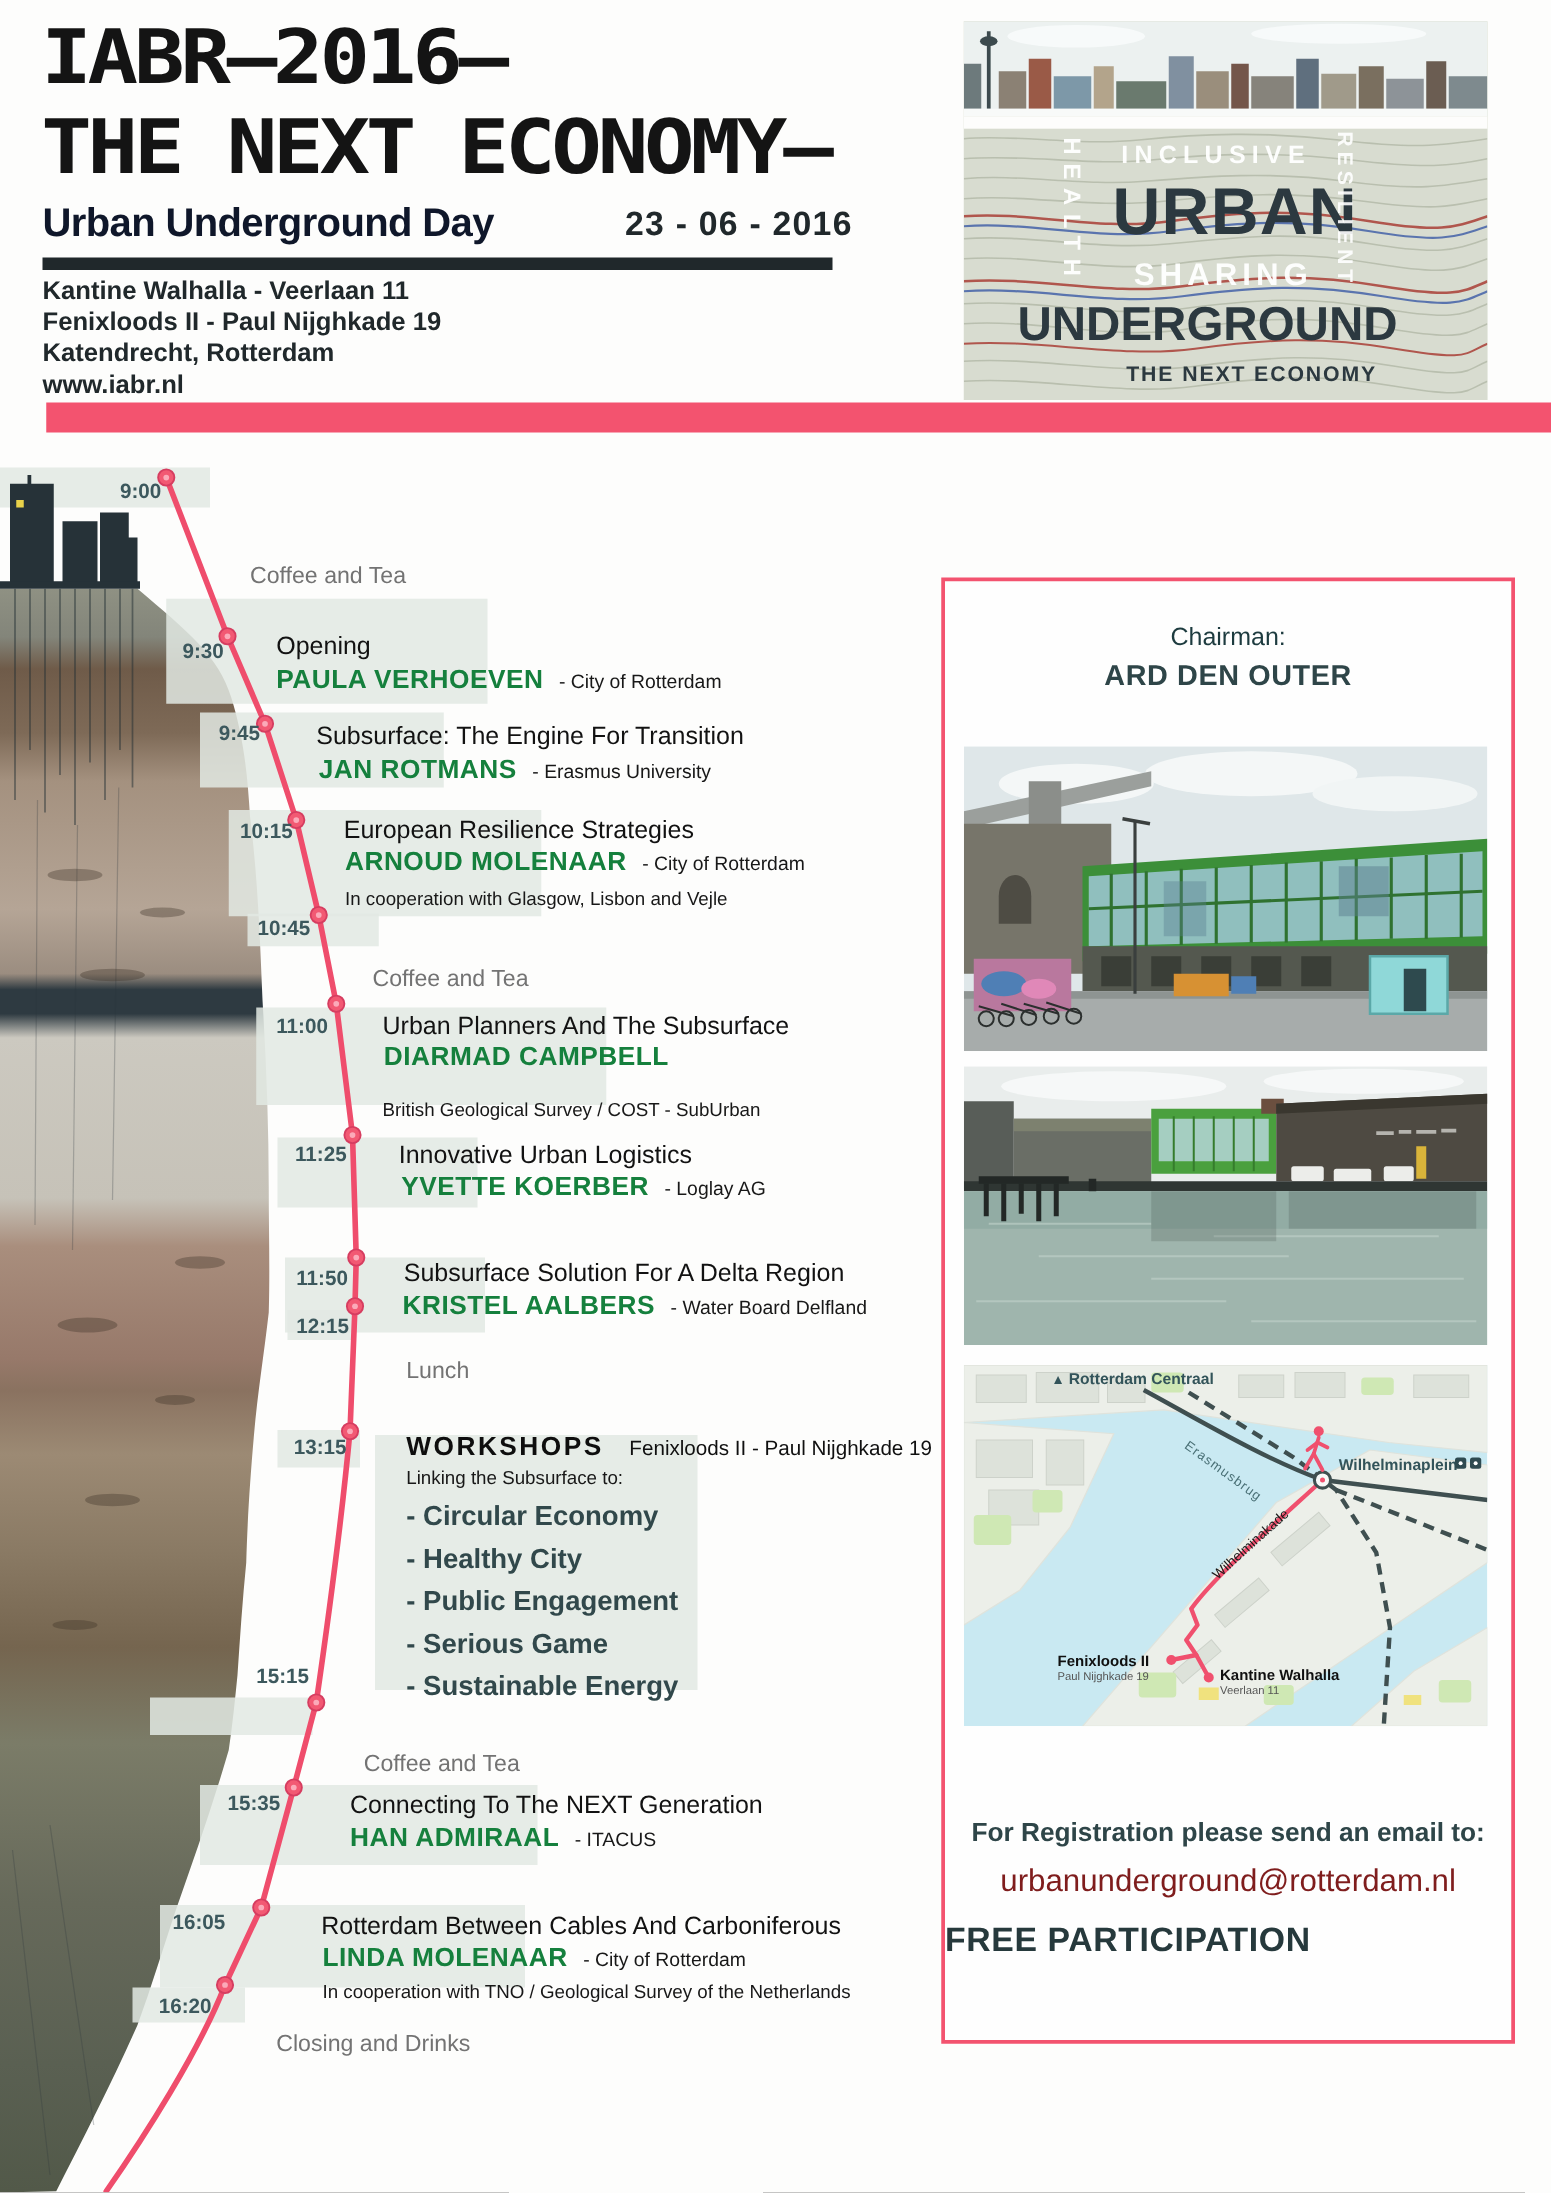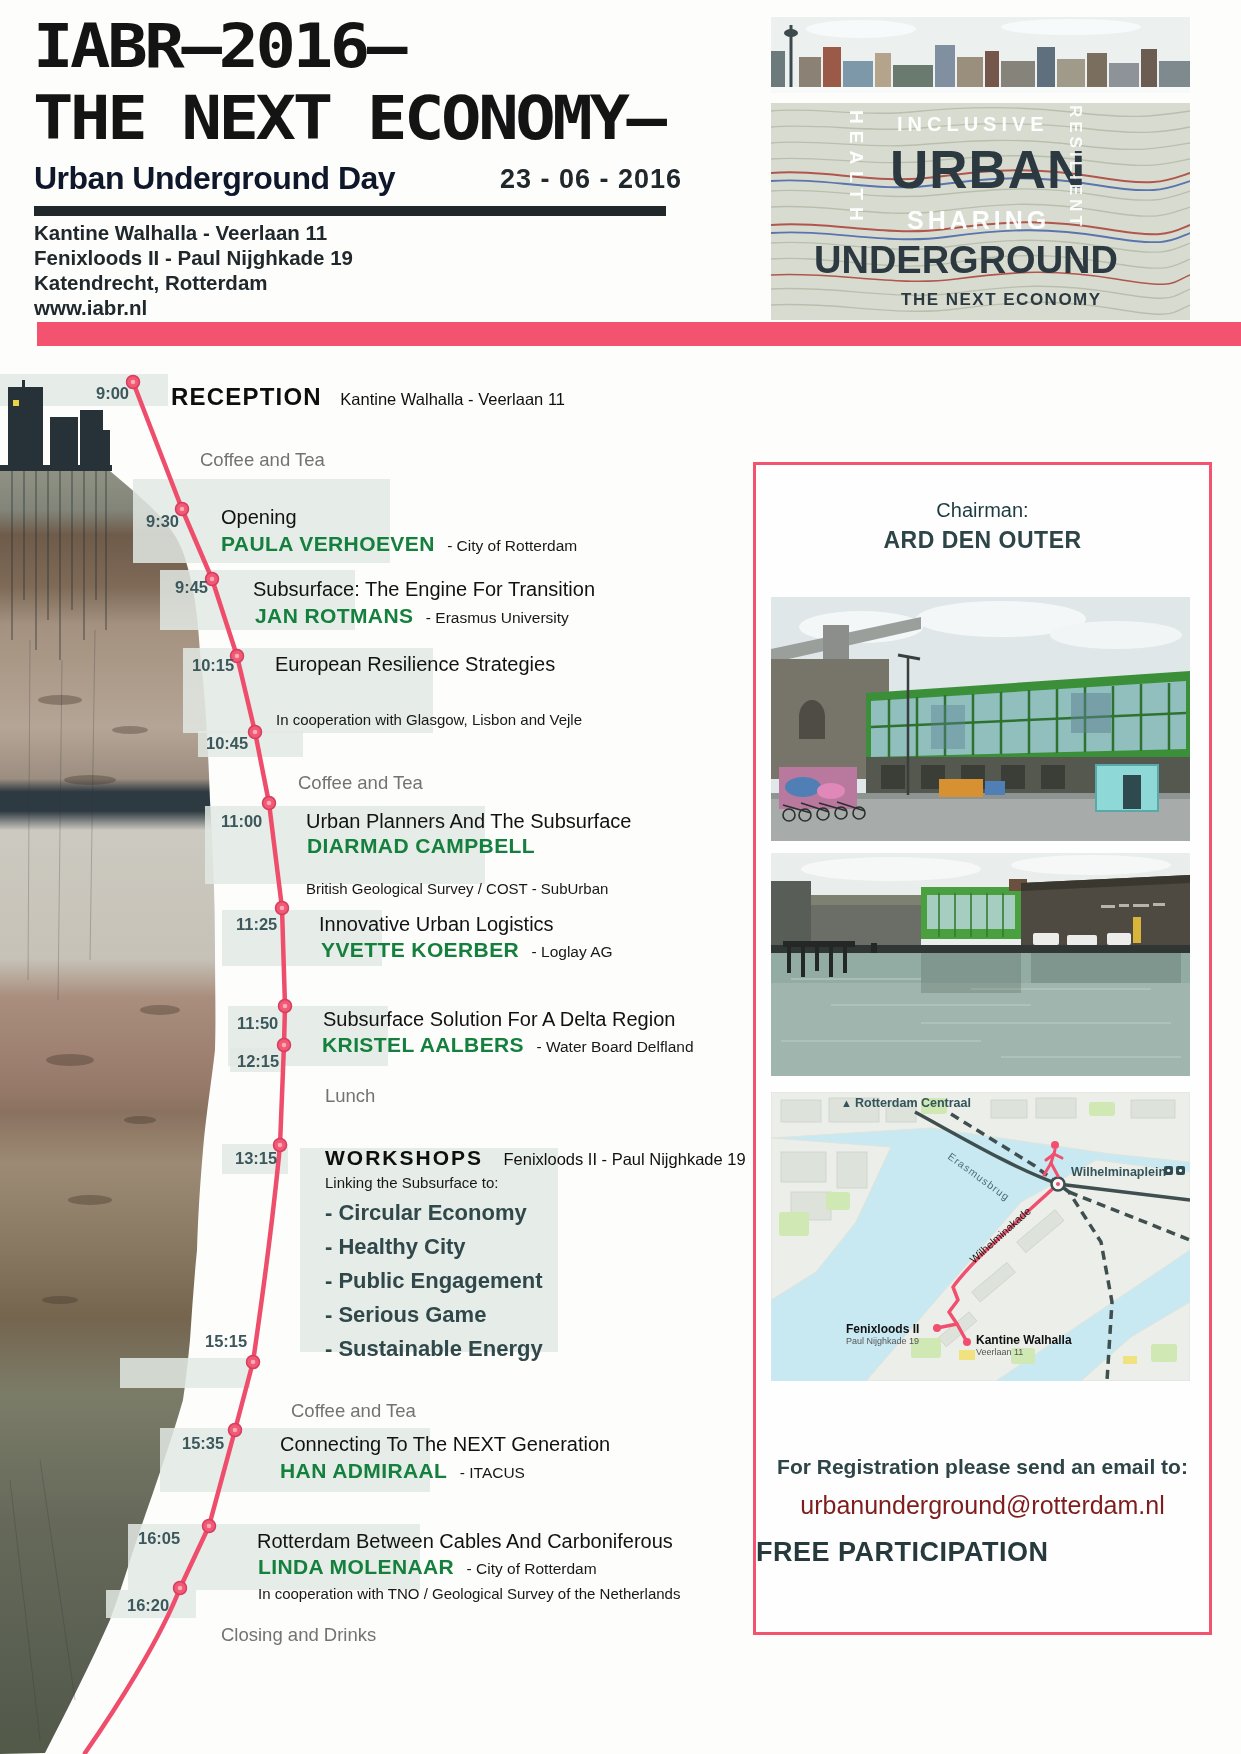--- a/index.html
+++ b/index.html
@@ -278,39 +278,39 @@
   <div class="abs time nw" style="left:221px;top:812px;z-index:5">11:00</div>
   <div class="abs time nw" style="left:236px;top:915px;z-index:5">11:25</div>
   <div class="abs time nw" style="left:237px;top:1014px;z-index:5">11:50</div>
   <div class="abs time nw" style="left:237px;top:1052px;z-index:5">12:15</div>
   <div class="abs time nw" style="left:235px;top:1149px;z-index:5">13:15</div>
   <div class="abs time nw" style="left:205px;top:1332px;z-index:5">15:15</div>
   <div class="abs time nw" style="left:182px;top:1434px;z-index:5">15:35</div>
   <div class="abs time nw" style="left:138px;top:1529px;z-index:5">16:05</div>
   <div class="abs time nw" style="left:127px;top:1596px;z-index:5">16:20</div>
 
-  <div class="abs nw" style="left:171px;top:383px;z-index:5">
-    <span class="caps-title">RECEPTION</span>
-    <span class="loc" style="margin-left:14px">Kantine Walhalla - Veerlaan 11</span>
-  </div>
   <div class="abs brk nw" style="left:200px;top:449px;z-index:5">Coffee and Tea</div>
 
   <div class="abs stitle nw" style="left:221px;top:506px;z-index:5">Opening</div>
   <div class="abs nw" style="left:221px;top:532px;z-index:5">
     <span class="name">PAULA VERHOEVEN</span>
     <span class="affil">- City of Rotterdam</span>
   </div>
 
   <div class="abs stitle nw" style="left:253px;top:578px;z-index:5">Subsurface: The Engine For Transition</div>
   <div class="abs nw" style="left:255px;top:604px;z-index:5">
     <span class="name">JAN ROTMANS</span>
     <span class="affil">- Erasmus University</span>
   </div>
 
   <div class="abs stitle nw" style="left:275px;top:653px;z-index:5">European Resilience Strategies</div>
+  <div class="abs nw" style="left:276px;top:678px;z-index:5">
+    <span class="name">ARNOUD MOLENAAR</span>
+    <span class="affil">- City of Rotterdam</span>
+  </div>
   <div class="abs note nw" style="left:276px;top:711px;z-index:5">In cooperation with Glasgow, Lisbon and Vejle</div>
 
   <div class="abs brk nw" style="left:298px;top:772px;z-index:5">Coffee and Tea</div>
 
   <div class="abs stitle nw" style="left:306px;top:810px;z-index:5">Urban Planners And The Subsurface</div>
   <div class="abs name nw" style="left:307px;top:834px;z-index:5">DIARMAD CAMPBELL</div>
   <div class="abs note nw" style="left:306px;top:880px;z-index:5">British Geological Survey / COST - SubUrban</div>
 
   <div class="abs stitle nw" style="left:319px;top:913px;z-index:5">Innovative Urban Logistics</div>
   <div class="abs nw" style="left:321px;top:938px;z-index:5">

